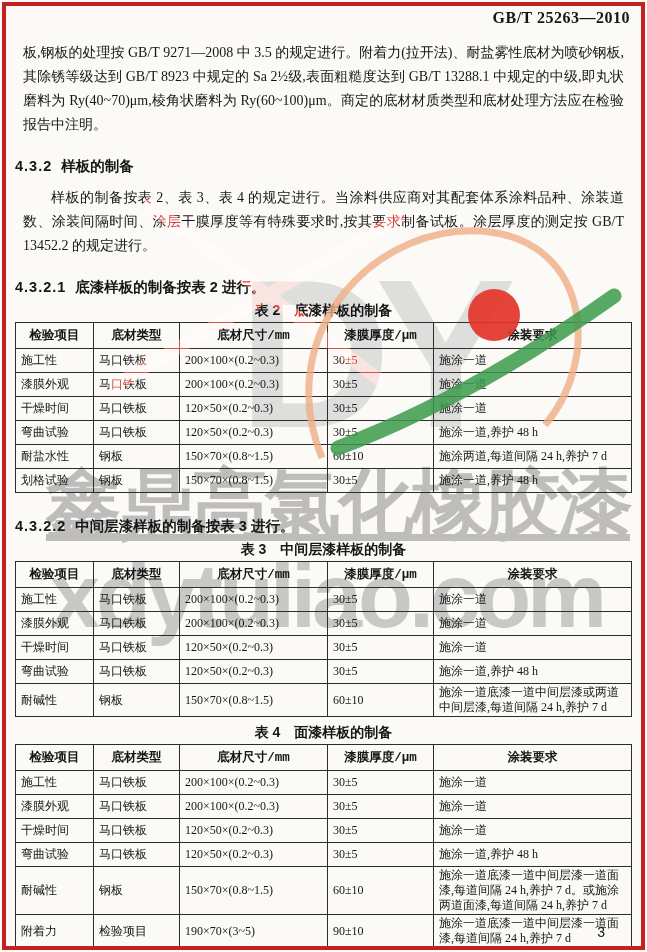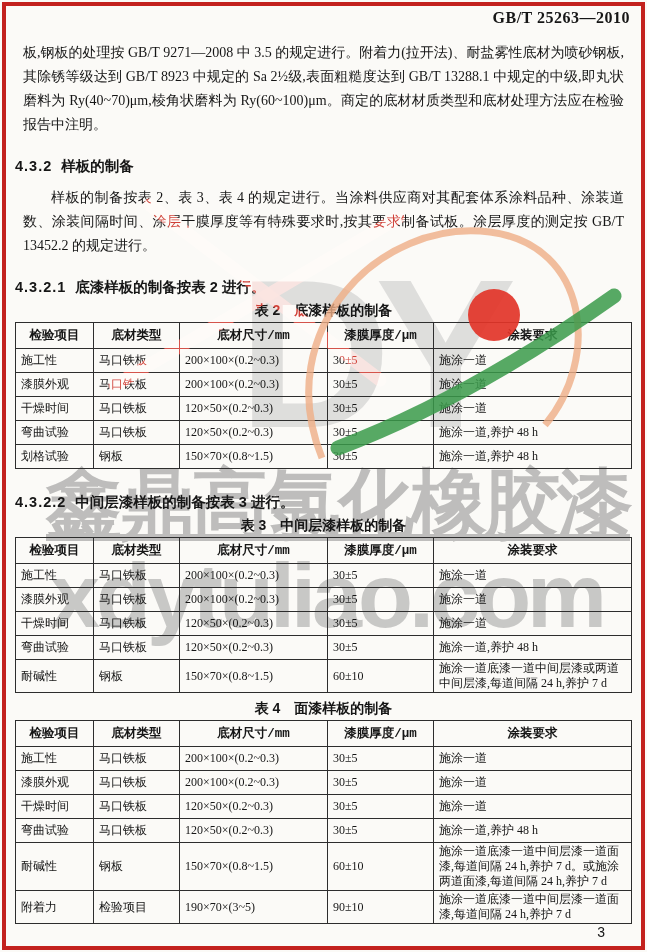--- a/index.html
+++ b/index.html
@@ -129,20 +129,27 @@
             <td>施涂一道</td>
           </tr>
           <tr>
             <td>弯曲试验</td>
             <td>马口铁板</td>
             <td>120×50×(0.2~0.3)</td>
             <td>30±5</td>
             <td>施涂一道,养护 48 h</td>
           </tr>
           <tr>
+            <td>耐盐水性</td>
+            <td>钢板</td>
+            <td>150×70×(0.8~1.5)</td>
+            <td>60±10</td>
+            <td>施涂两道,每道间隔 24 h,养护 7 d</td>
+          </tr>
+          <tr>
             <td>划格试验</td>
             <td>钢板</td>
             <td>150×70×(0.8~1.5)</td>
             <td>30±5</td>
             <td>施涂一道,养护 48 h</td>
           </tr>
         </tbody>
       </table>
 
     <div class="sec-gap"></div>

